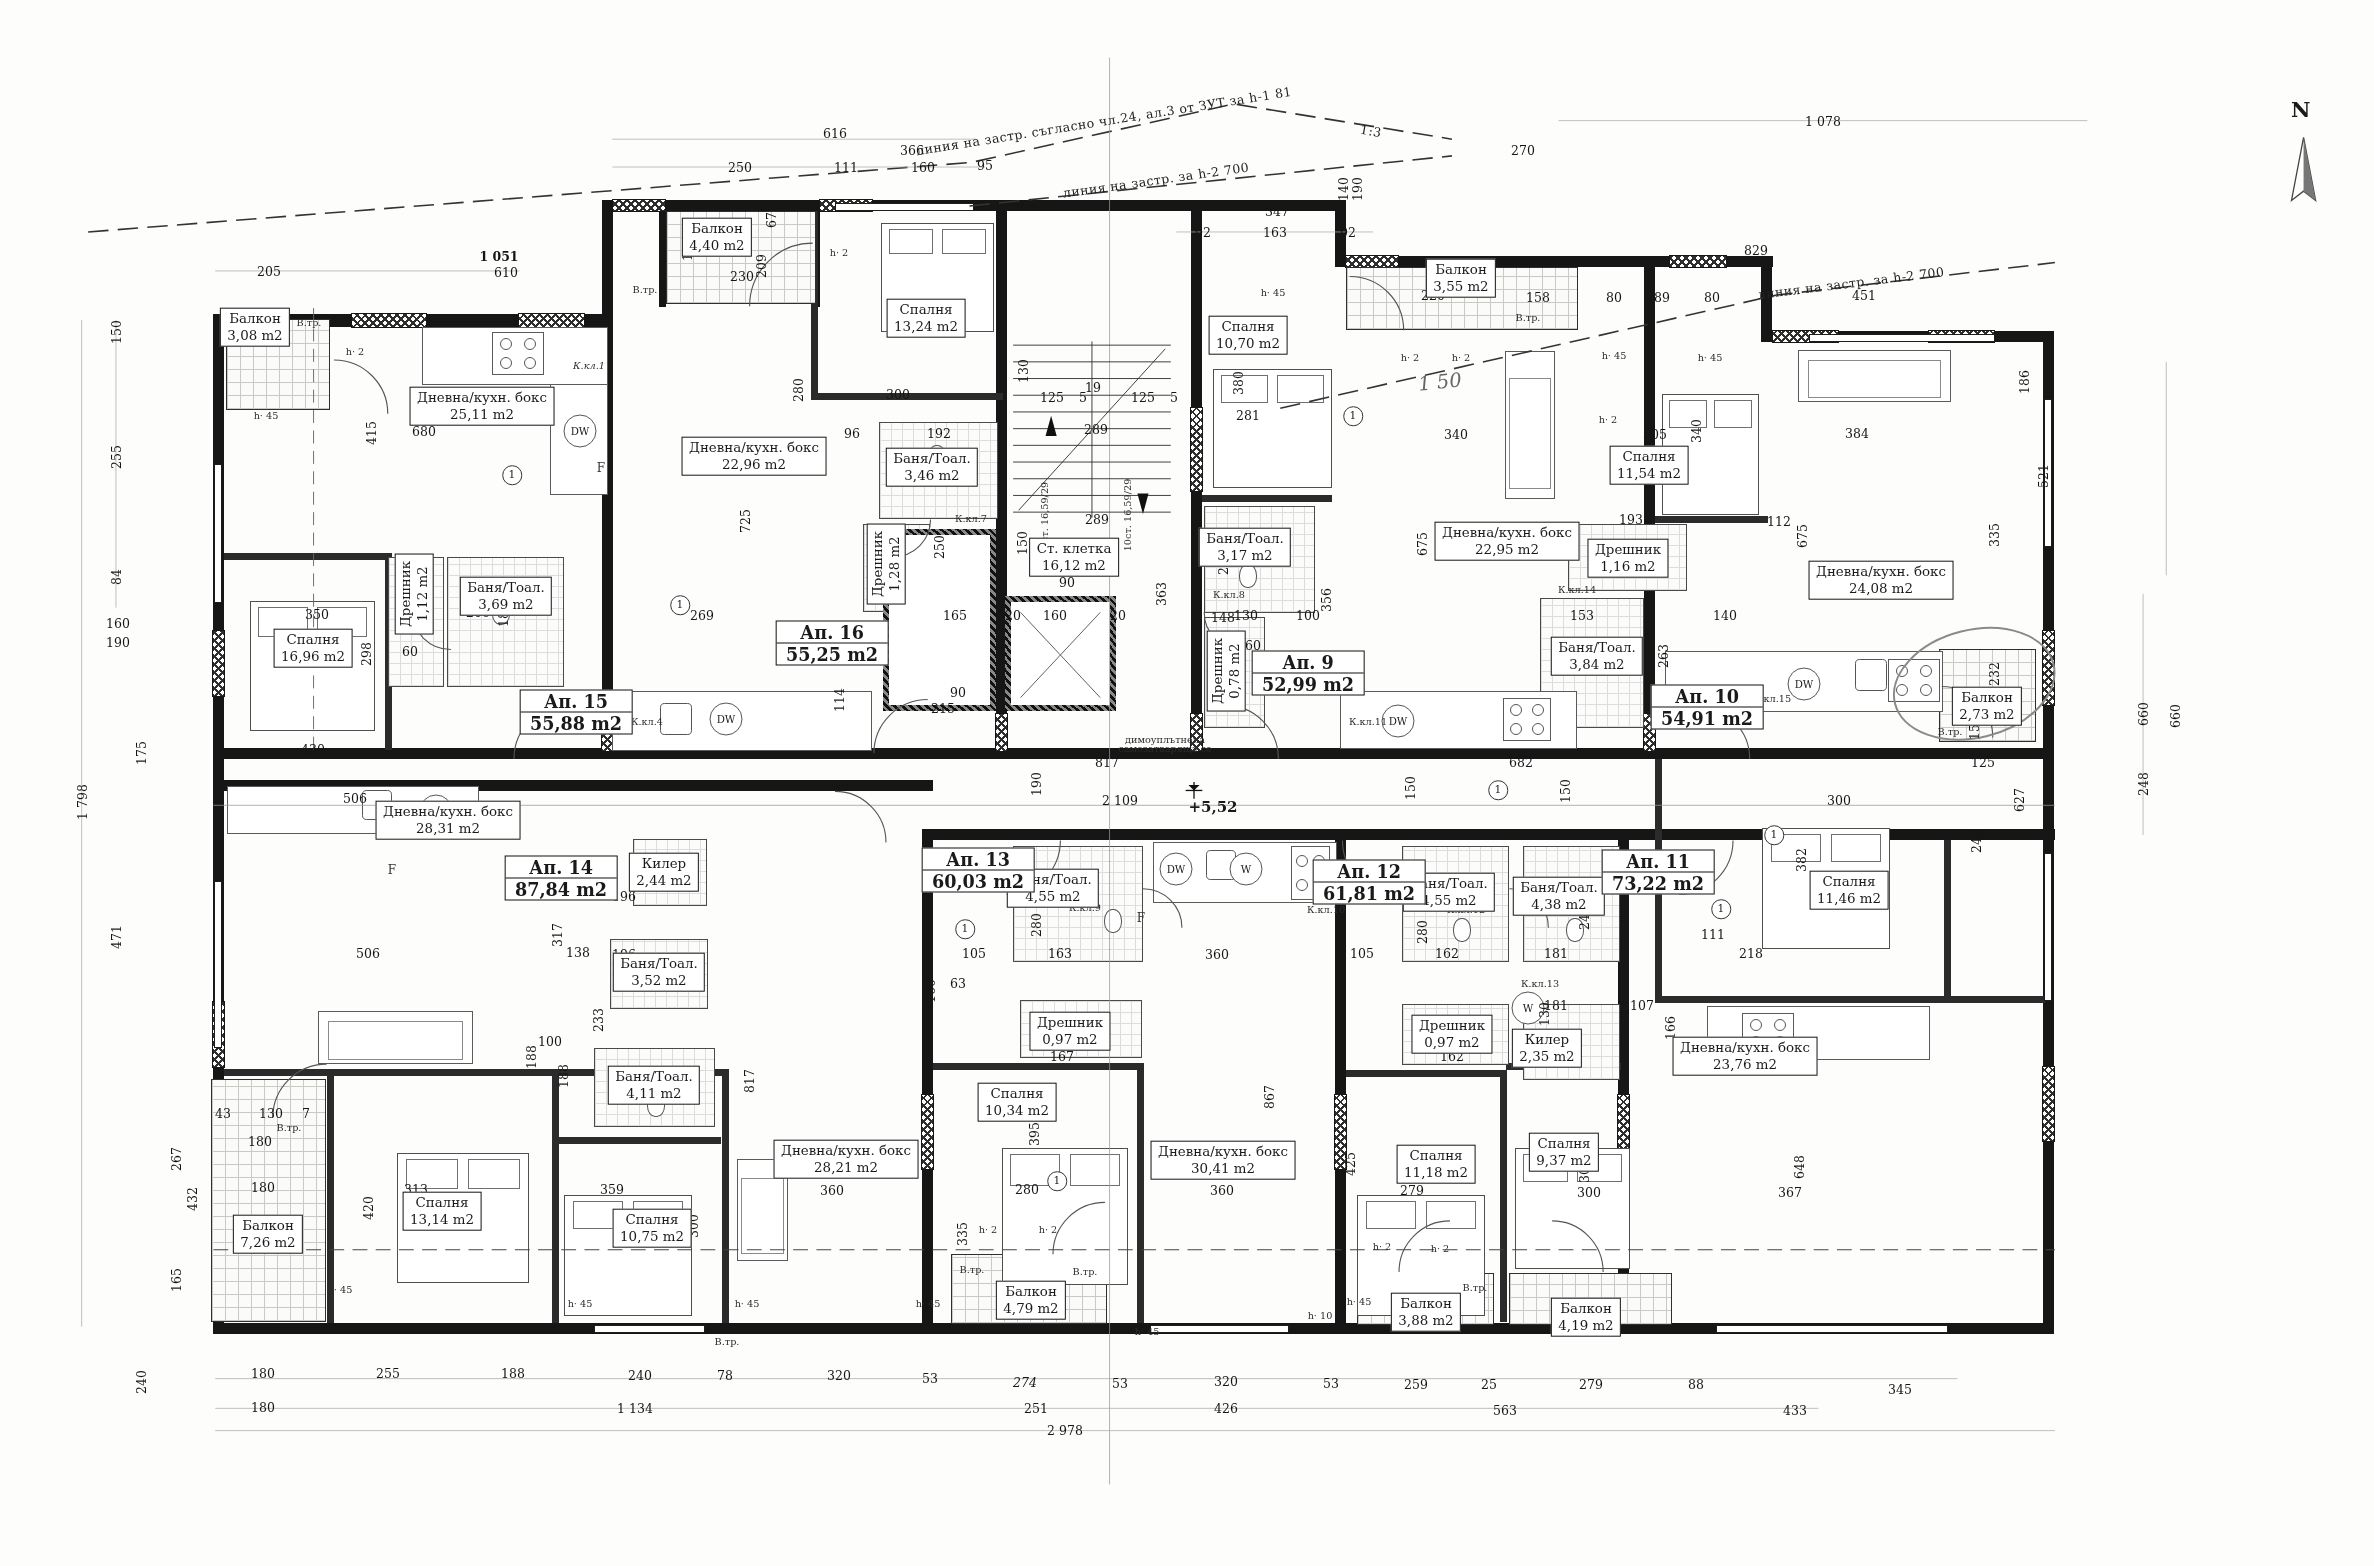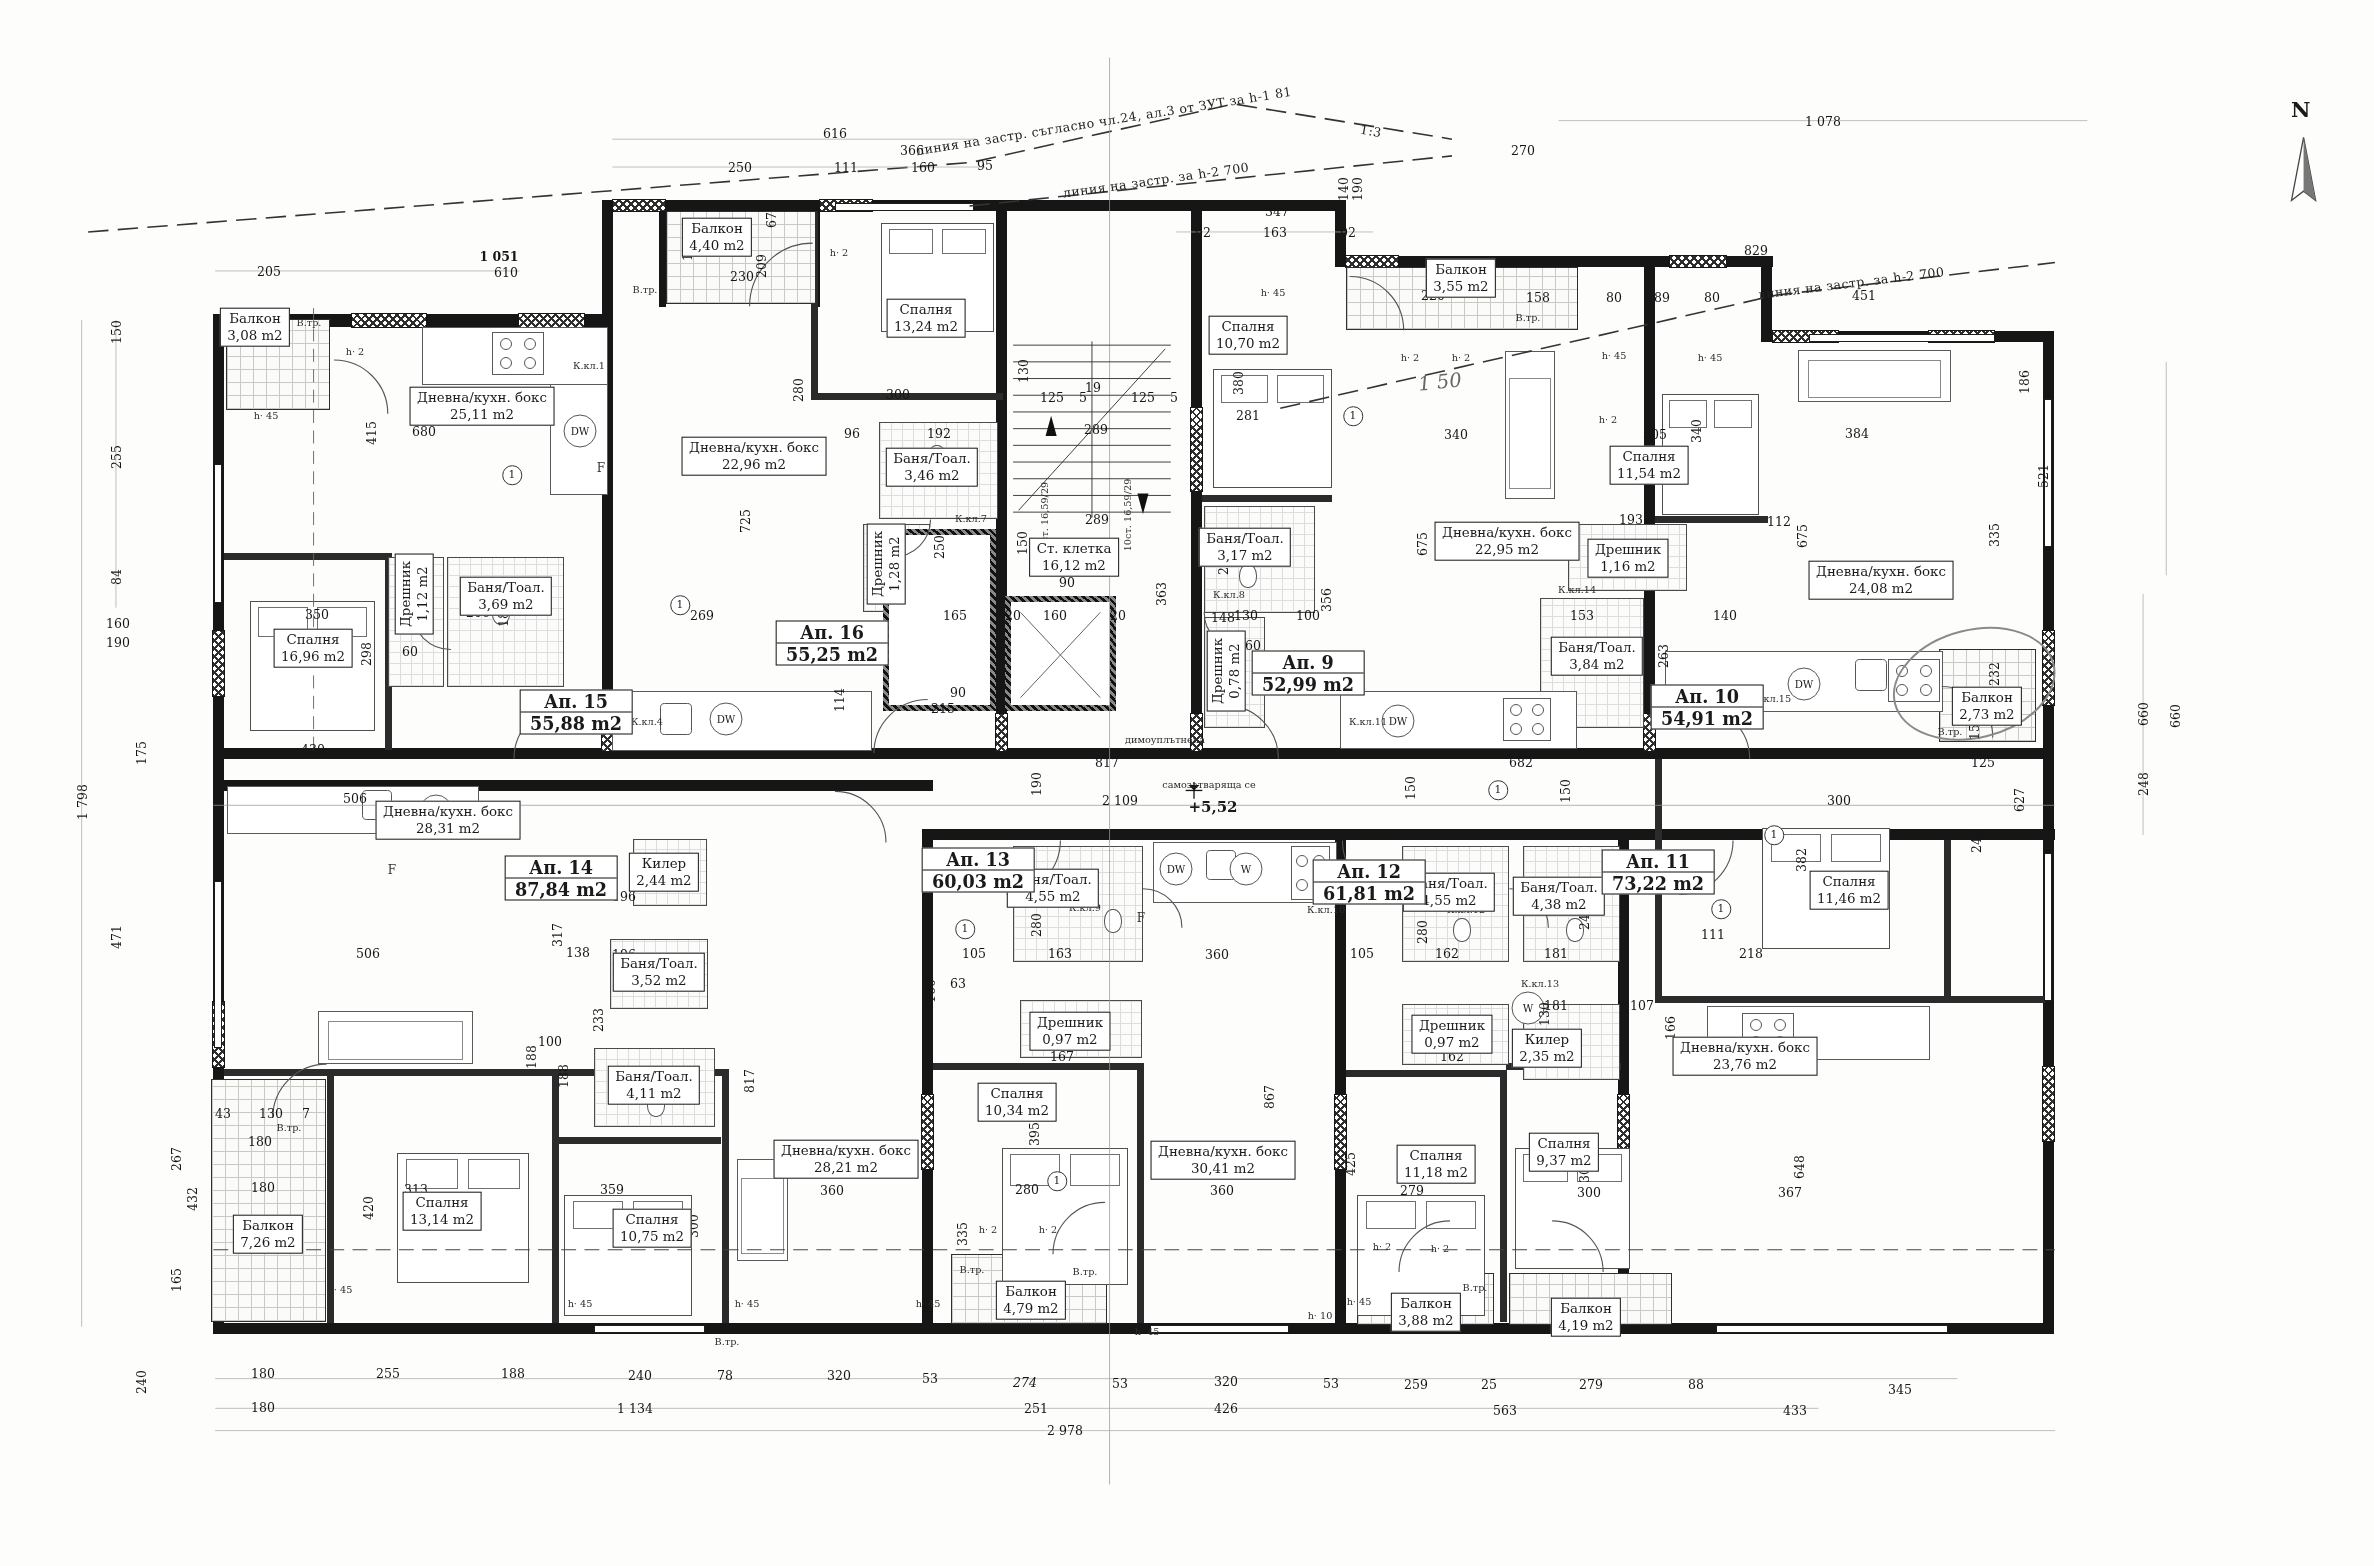--- a/index.html
+++ b/index.html
@@ -641,33 +641,33 @@
       <div class="note" style="left: 1320px; top: 1315px; transform: translate(-50%, -50%); position: absolute;">h· 10</div>
       <div class="note" style="left: 309px; top: 322px; transform: translate(-50%, -50%); position: absolute;">В.тр.</div>
       <div class="note" style="left: 645px; top: 289px; transform: translate(-50%, -50%); position: absolute;">В.тр.</div>
       <div class="note" style="left: 1528px; top: 317px; transform: translate(-50%, -50%); position: absolute;">В.тр.</div>
       <div class="note" style="left: 1950px; top: 731px; transform: translate(-50%, -50%); position: absolute;">В.тр.</div>
       <div class="note" style="left: 727px; top: 1341px; transform: translate(-50%, -50%); position: absolute;">В.тр.</div>
       <div class="note" style="left: 289px; top: 1127px; transform: translate(-50%, -50%); position: absolute;">В.тр.</div>
       <div class="note" style="left: 972px; top: 1269px; transform: translate(-50%, -50%); position: absolute;">В.тр.</div>
       <div class="note" style="left: 1085px; top: 1271px; transform: translate(-50%, -50%); position: absolute;">В.тр.</div>
       <div class="note" style="left: 1475px; top: 1287px; transform: translate(-50%, -50%); position: absolute;">В.тр.</div>
-      <div class="note" style="left: 589px; top: 365px; transform: translate(-50%, -50%); position: absolute;">К.кл.1</div>
+      <div class="note" style="left: 589px; top: 365px; transform: translate(-50%, -50%); position: absolute; font-style: italic;">К.кл.1</div>
       <div class="note" style="left: 647px; top: 721px; transform: translate(-50%, -50%); position: absolute;">К.кл.4</div>
       <div class="note" style="left: 971px; top: 518px; transform: translate(-50%, -50%); position: absolute;">К.кл.7</div>
       <div class="note" style="left: 1229px; top: 594px; transform: translate(-50%, -50%); position: absolute;">К.кл.8</div>
       <div class="note" style="left: 1085px; top: 907px; transform: translate(-50%, -50%); position: absolute;">К.кл.9</div>
       <div class="note" style="left: 1326px; top: 909px; transform: translate(-50%, -50%); position: absolute;">К.кл.10</div>
       <div class="note" style="left: 1368px; top: 721px; transform: translate(-50%, -50%); position: absolute;">К.кл.11</div>
       <div class="note" style="left: 1466px; top: 909px; transform: translate(-50%, -50%); position: absolute;">К.кл.12</div>
       <div class="note" style="left: 1540px; top: 983px; transform: translate(-50%, -50%); position: absolute;">К.кл.13</div>
       <div class="note" style="left: 1577px; top: 589px; transform: translate(-50%, -50%); position: absolute;">К.кл.14</div>
       <div class="note" style="left: 1772px; top: 698px; transform: translate(-50%, -50%); position: absolute;">К.кл.15</div>
       <div class="note" style="left: 1165px; top: 739px; transform: translate(-50%, -50%); position: absolute;">димоуплътнена</div>
-      <div class="note" style="left: 1165px; top: 784px; transform: translate(-50%, -50%); position: absolute; margin-left: 44px;">самозатваряща се</div>
+      <div class="note" style="left: 1165px; top: 748px; transform: translate(-50%, -50%); position: absolute;">самозатваряща се</div>
       <div class="note" style="left: 1044px; top: 515px; transform: translate(-50%, -50%) rotate(-90deg); position: absolute;">7ст. 16,59/29</div>
       <div class="note" style="left: 1127px; top: 515px; transform: translate(-50%, -50%) rotate(-90deg); position: absolute;">10ст. 16,59/29</div>
       <div class="hand" style="left: 1440px; top: 382px; transform: translate(-50%, -50%) rotate(-6deg); position: absolute;">1 50</div>
       <div class="site" style="left: 1104px; top: 121px; transform: translate(-50%, -50%) rotate(-9deg); position: absolute;">линия на застр. съгласно чл.24, ал.3 от ЗУТ за h-1 81</div>
       <div class="site" style="left: 1371px; top: 131px; transform: translate(-50%, -50%) rotate(10deg); position: absolute;">1:3</div>
       <div class="site" style="left: 1156px; top: 180px; transform: translate(-50%, -50%) rotate(-8deg); position: absolute;">линия на застр. за h-2 700</div>
       <div class="site" style="left: 1851px; top: 283px; transform: translate(-50%, -50%) rotate(-7deg); position: absolute;">линия на застр. за h-2 700</div>
       <div class="mark" style="left: 512px; top: 475px; transform: translate(-50%, -50%); position: absolute;">1</div>
       <div class="mark" style="left: 680px; top: 605px; transform: translate(-50%, -50%); position: absolute;">1</div>
       <div class="mark" style="left: 965px; top: 929px; transform: translate(-50%, -50%); position: absolute;">1</div>

